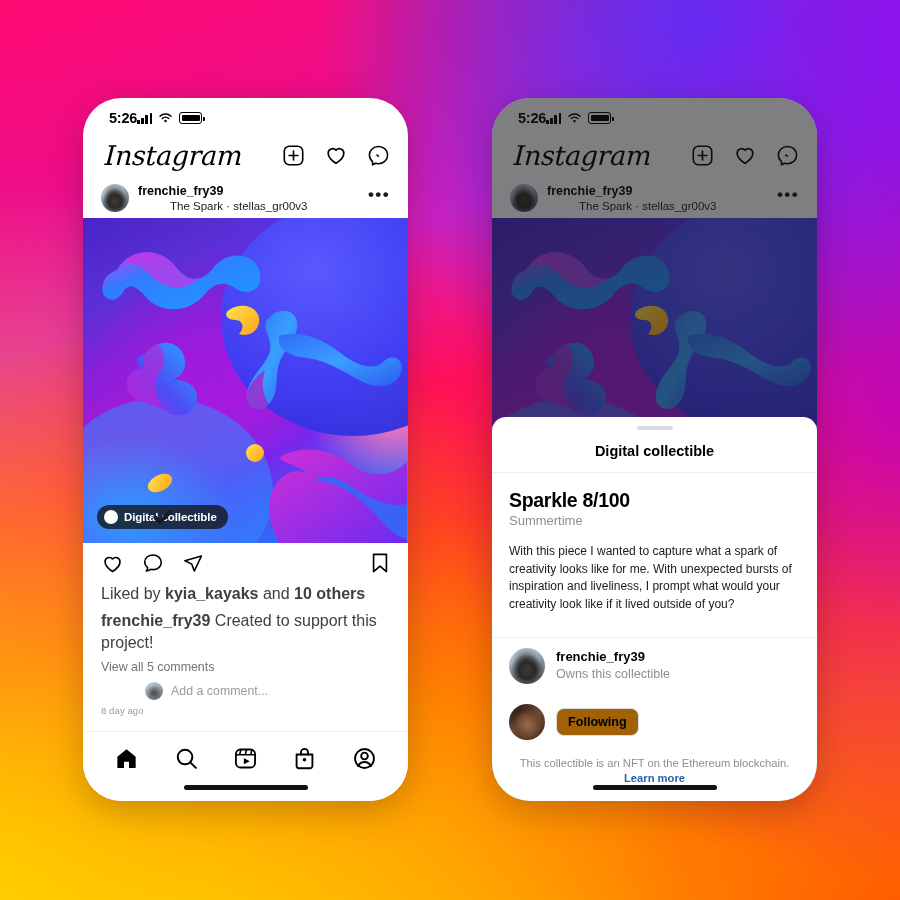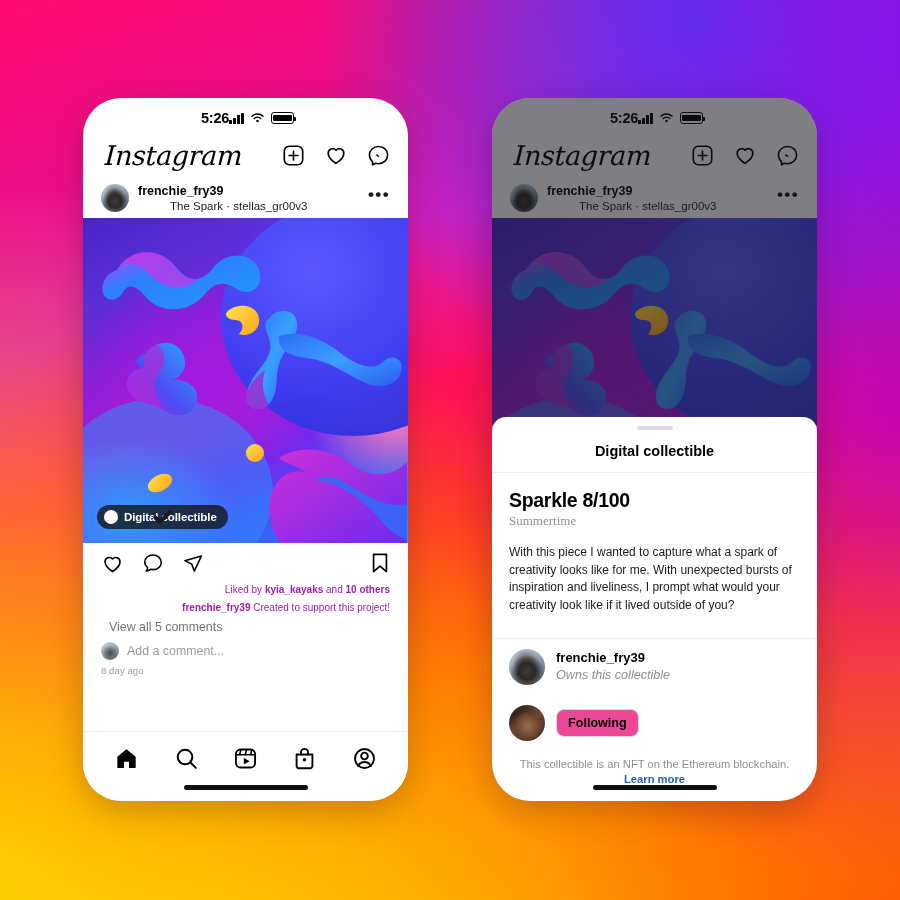--- a/index.html
+++ b/index.html
@@ -40,21 +40,21 @@
     overflow: hidden;
     box-shadow: 0 10px 34px rgba(0,0,0,0.22);
   }
   #phone-left  { left: 83px;  top: 98px; }
   #phone-right { left: 492px; top: 98px; }
 
   
   .statusbar {
     height: 34px;
     display: flex; align-items: center;
-    justify-content: center;
+    justify-content: flex-start;
     padding: 6px 22px 0 26px;
   }
   .status-time {
     font-size: 14.5px; font-weight: 600; color: #000;
     letter-spacing: -0.2px;
   }
   .status-icons { display: flex; align-items: center; gap: 6px; }
   .sig { display: flex; align-items: flex-end; gap: 1.5px; height: 11px; }
   .sig i { display: block; width: 2.6px; background: #000; border-radius: 0.6px; }
   .sig i:nth-child(1){ height: 4px; }
@@ -162,24 +162,24 @@
   .actionrow {
     height: 40px;
     display: flex; align-items: center;
     padding: 0 18px;
     gap: 18px;
   }
   .actionrow .spacer { flex: 1; }
 
   
   .caption { padding: 0 18px; }
-  .cap-line { font-size: 10px; color: #a21caf; line-height: 1.42; margin-bottom: 4px; text-align: right; }
+  .cap-line { font-size: 16px; color: #404040; line-height: 1.42; margin-bottom: 4px; }
   .cap-line b { font-weight: 700; }
-  .cap-muted { font-size: 12.4px; color: #737373; line-height: 1.42; margin-bottom: 5px; margin-left: 8px; }
-  .cap-comment { display: flex; align-items: center; gap: 8px; margin-bottom: 5px; }
+  .cap-muted { font-size: 12.4px; color: #737373; line-height: 1.42; margin-bottom: 5px; }
+  .cap-comment { display: flex; align-items: center; gap: 8px; margin-bottom: 5px; margin-left: 44px; }
   .cap-comment span { font-size: 12.4px; color: #9a9a9a; }
   .cap-time { font-size: 9.5px; color: #9a9a9a; letter-spacing: 0.1px; }
 
   
   .tabbar {
     position: absolute; left: 0; right: 0; bottom: 0;
     height: 70px;
     border-top: 1px solid #efefef;
     display: flex; align-items: flex-start; justify-content: space-around;
     padding: 14px 14px 0 14px;
@@ -211,36 +211,36 @@
     margin: 9px auto 0 auto;
   }
   .sheet-title {
     text-align: center;
     font-size: 14.5px; font-weight: 700; color: #000;
     padding: 13px 0 13px 0;
     border-bottom: 1px solid #efefef;
   }
   .sheet-body { padding: 16px 6px 10px 17px; }
   .nft-title { font-size: 19.5px; font-weight: 700; color: #000; letter-spacing: -0.3px; }
-  .nft-sub { font-size: 13px; color: #8e8e8e; margin-top: 1px; font-family: Liberation Serif, serif; }
+  .nft-sub { font-size: 13px; color: #8e8e8e; margin-top: 1px; }
   .nft-desc {
     font-size: 12px; color: #1a1a1a; line-height: 1.47;
     margin-top: 15px;
   }
   .sheet-divider { height: 1px; background: #efefef; margin: 13px 0 0 0; }
   .person {
     display: flex; align-items: center; gap: 11px;
     padding: 10px 17px;
   }
   .person-text { flex: 1; min-width: 0; }
   .person-name { font-size: 13px; font-weight: 700; color: #000; line-height: 1.35; }
-  .person-role { font-size: 12.6px; color: #8e8e8e; line-height: 1.35; font-style: italic; }
+  .person-role { font-size: 12.6px; color: #8e8e8e; line-height: 1.35; }
   .follow-btn {
     border: 1px solid #dbdbdb; border-radius: 8px;
-    background: #ec4899; color: #000;
+    background: #a16207; color: #000;
     font-family: "Liberation Sans", sans-serif;
     font-size: 12.6px; font-weight: 700;
     padding: 6px 11px;
     cursor: pointer;
   }
   .legal {
     padding: 6px 17px 0 17px;
     font-size: 11.2px; color: #8e8e8e; line-height: 1.42; text-align: center;
   }
   .legal a { color: #2a5eb0; text-decoration: none; font-weight: 700; }

